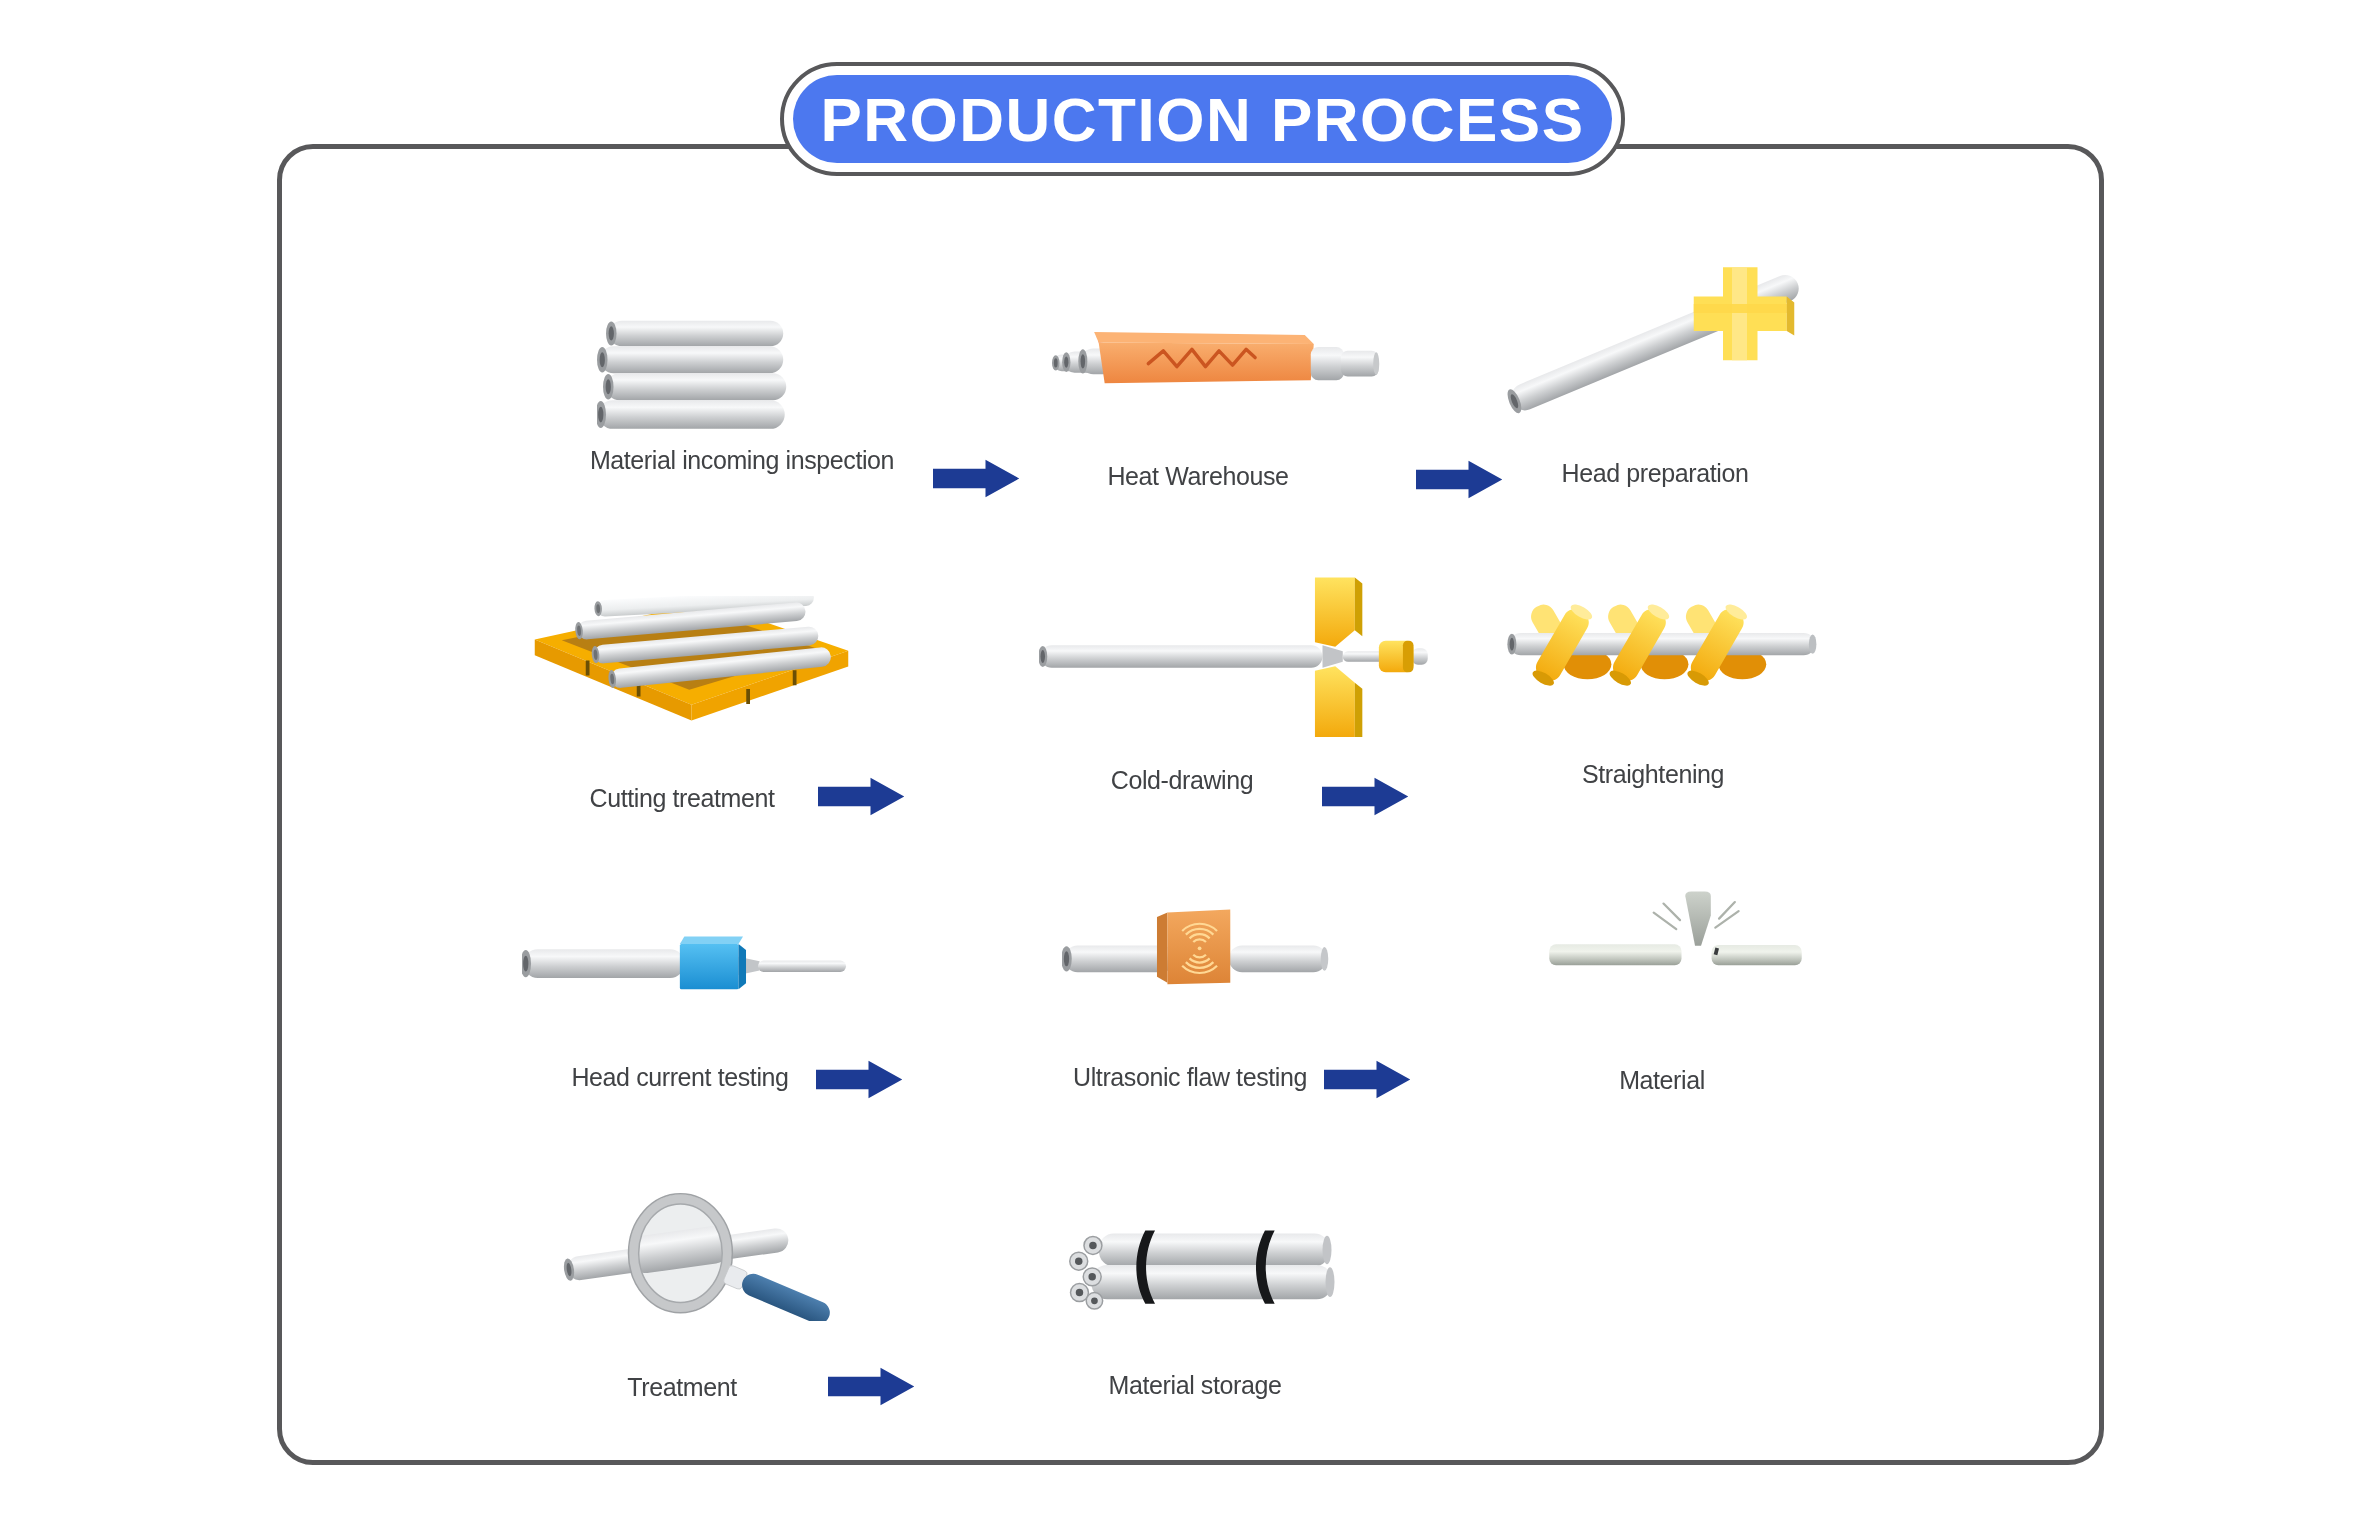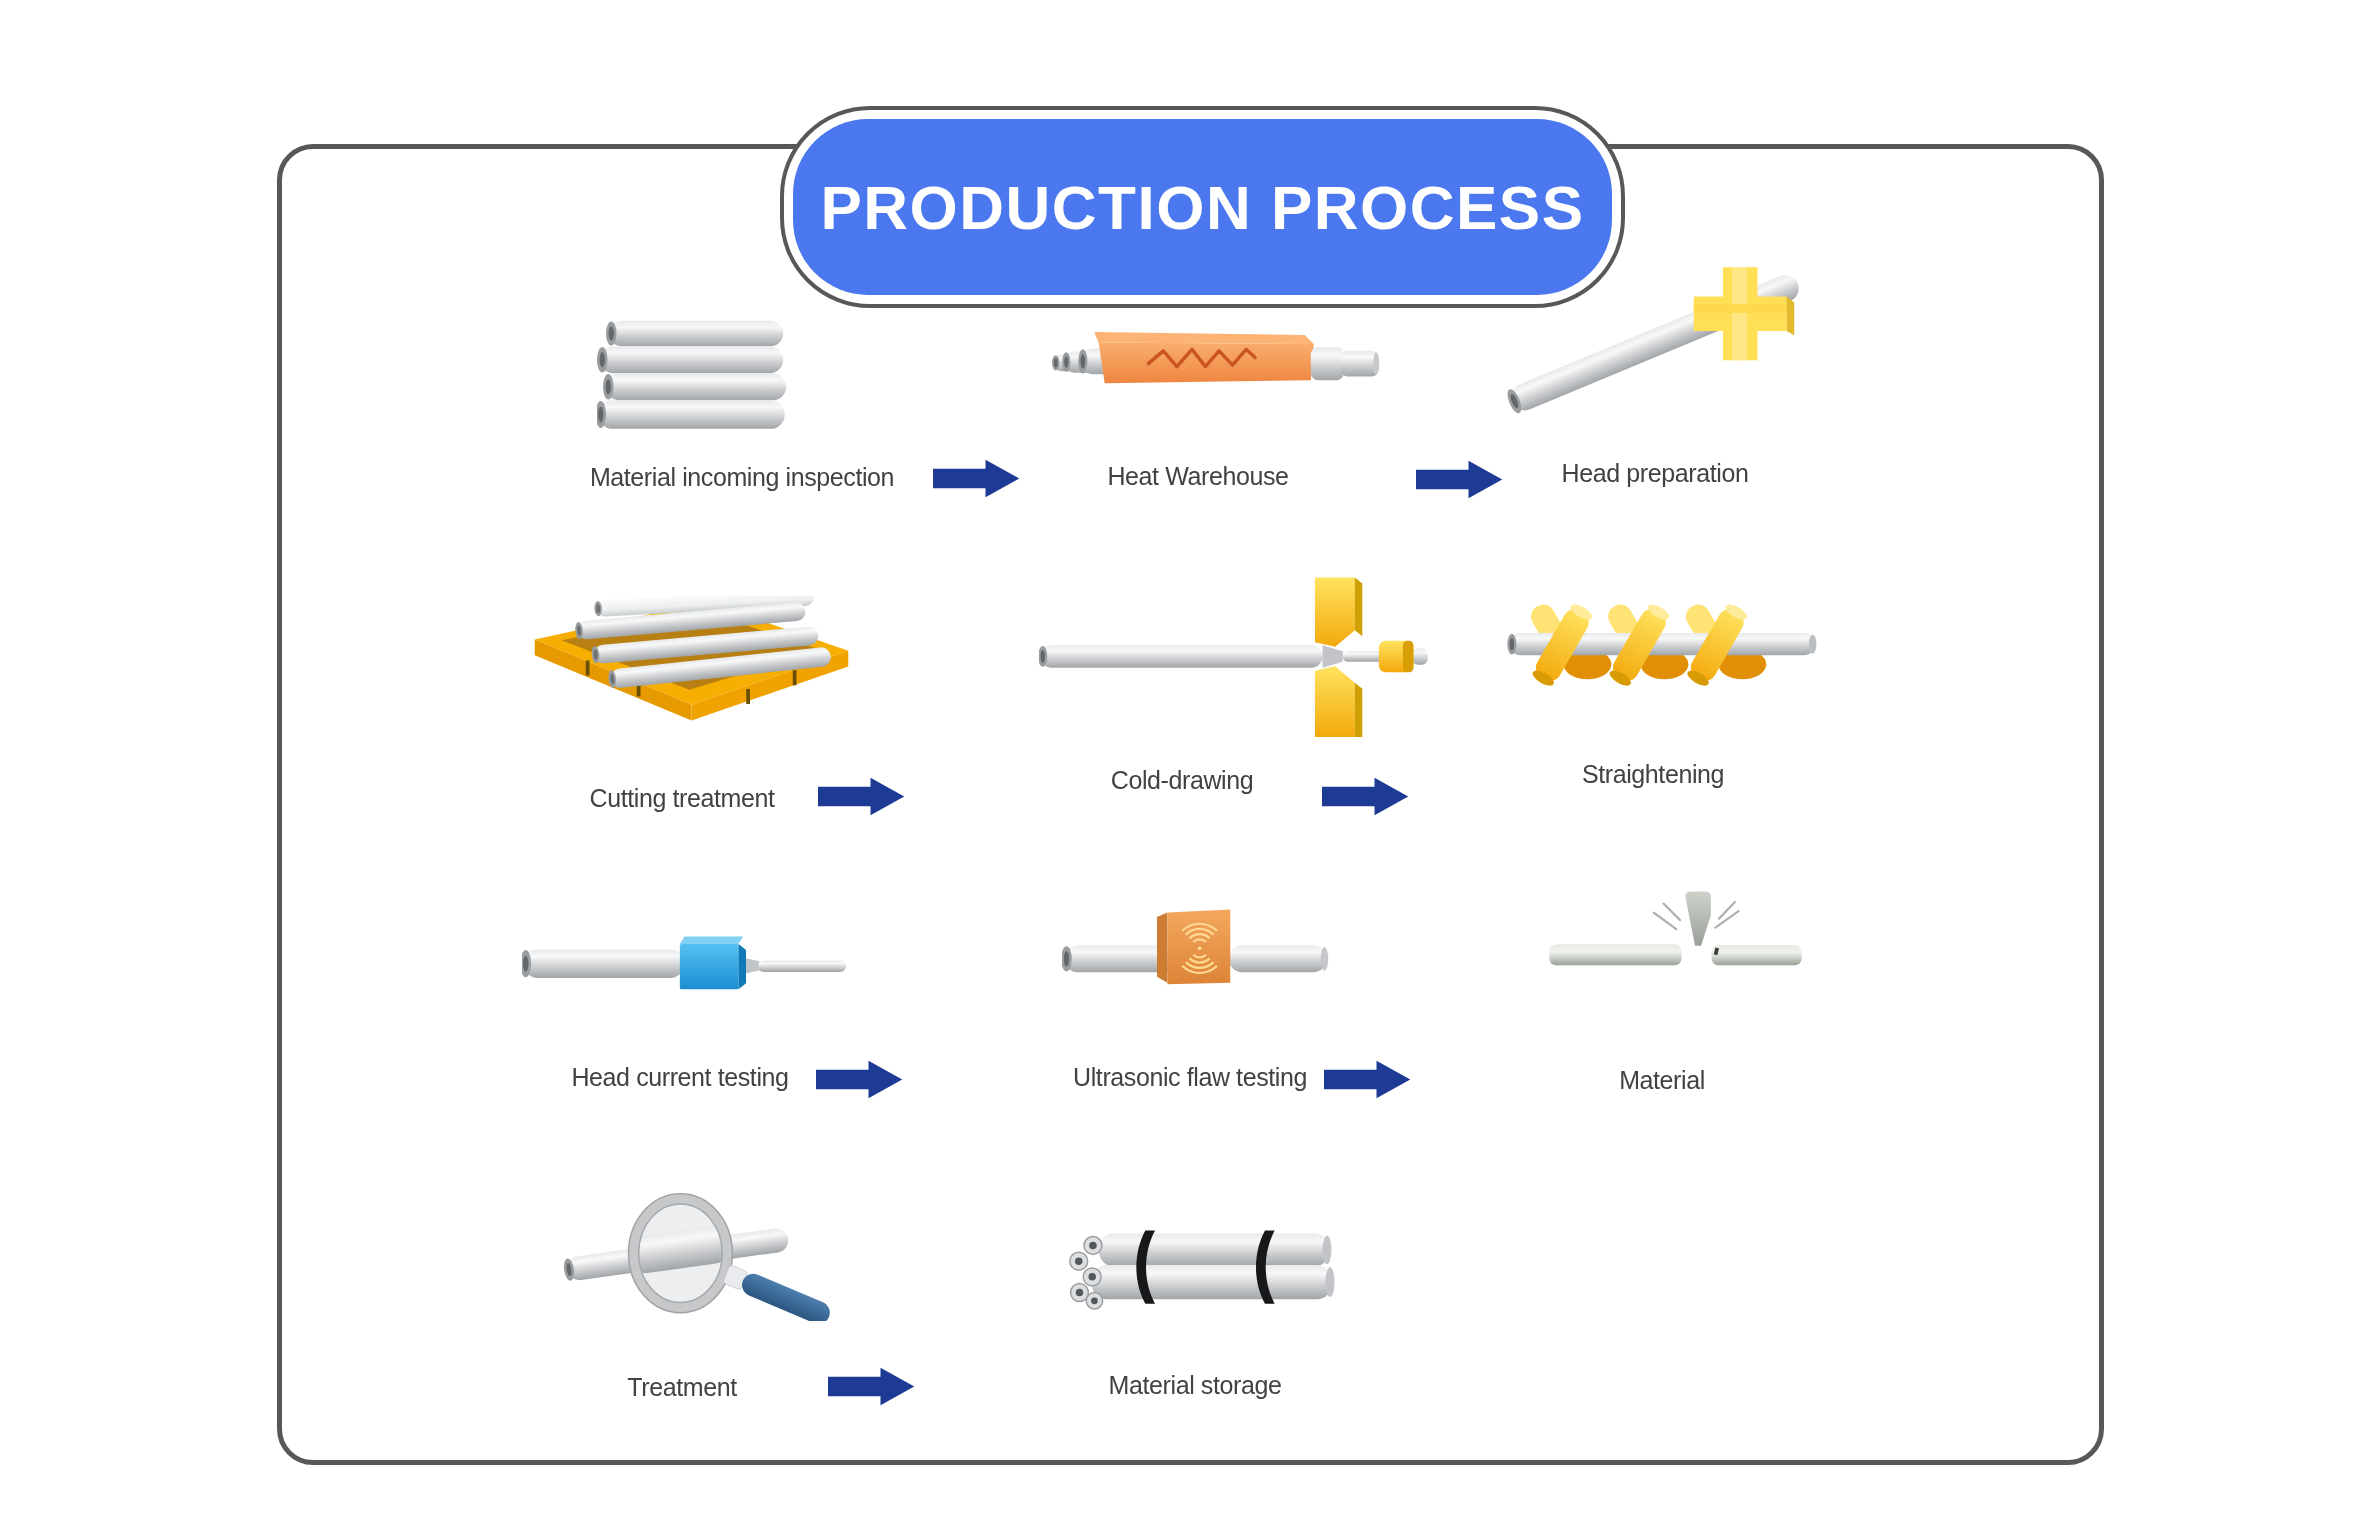--- a/index.html
+++ b/index.html
@@ -15,26 +15,25 @@
     left: 277px; top: 144px;
     width: 1827px; height: 1321px;
     border: 5.3px solid var(--frame-border-gray, #58585a);
     border-radius: 36px;
     background: #ffffff;
     box-sizing: border-box;
   }
   .title-pill {
     position: absolute;
     left: 780px; top: 62px;
-    width: 845px; height: 202px;
+    width: 845px; height: 114px;
     background: #ffffff;
     border: 4.5px solid var(--frame-border-gray, #595a5c);
     border-radius: 90px;
     box-sizing: border-box;
-    margin-top: 44px;
   }
   .title-inner {
     position: absolute;
     inset: 9px;
     border-radius: 75px;
     background: var(--title-pill-blue, #4c78ef);
     display: flex; align-items: center; justify-content: center;
     color: #ffffff;
     font-size: 62px; font-weight: bold; letter-spacing: 1.5px;
     white-space: nowrap;
@@ -118,21 +117,21 @@
     <rect x="4" y="36" width="244" height="36" rx="18" fill="url(#gT)"></rect>
     <ellipse cx="7" cy="54" rx="7" ry="17" fill="#9a9da0"></ellipse>
       <ellipse cx="7" cy="54" rx="3.5" ry="10" fill="#63666a"></ellipse>
     <rect x="12" y="72" width="240" height="36" rx="18" fill="url(#gT)"></rect>
     <ellipse cx="15" cy="90" rx="7" ry="17" fill="#9a9da0"></ellipse>
       <ellipse cx="15" cy="90" rx="3.5" ry="10" fill="#63666a"></ellipse>
     <rect x="2" y="108" width="248" height="38" rx="19" fill="url(#gT)"></rect>
     <ellipse cx="5" cy="127" rx="7" ry="18" fill="#9a9da0"></ellipse>
       <ellipse cx="5" cy="127" rx="3.5" ry="10.5" fill="#63666a"></ellipse>
   </svg>
-  <div class="label" style="left:742px; top:477px">Material incoming inspection</div>
+  <div class="label" style="left:742px; top:460px">Material incoming inspection</div>
 
   <svg class="arrow" style="left:933px; top:459px" width="87" height="39" viewBox="0 0 116 52">
     <polygon points="0,13 70,13 70,1 115,26 70,51 70,39 0,39" fill="currentColor"></polygon>
   </svg>
 
   <svg class="icon" style="left:1052px; top:329px" width="331" height="64" viewBox="0 0 440 85">
     <rect x="2" y="34" width="40" height="22" rx="11" fill="url(#gT)"></rect>
     <ellipse cx="5" cy="45" rx="5" ry="10" fill="#9a9da0"></ellipse>
       <ellipse cx="5" cy="45" rx="2.5" ry="6" fill="#63666a"></ellipse>
     <rect x="16" y="30" width="54" height="28" rx="14" fill="url(#gT)"></rect>

